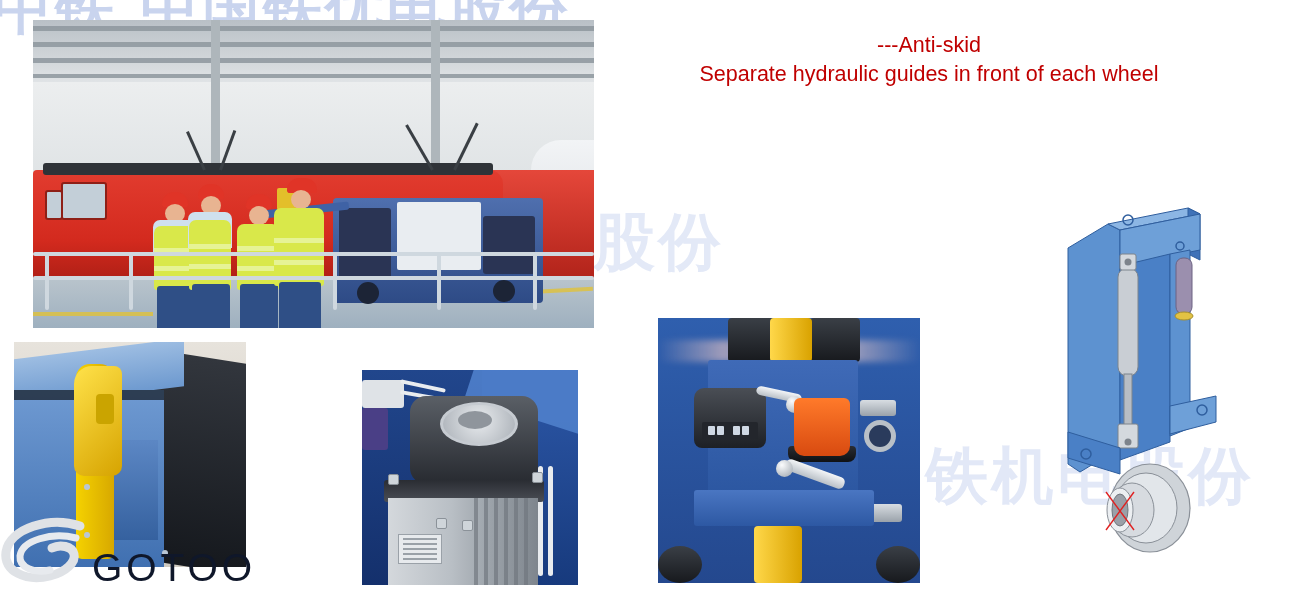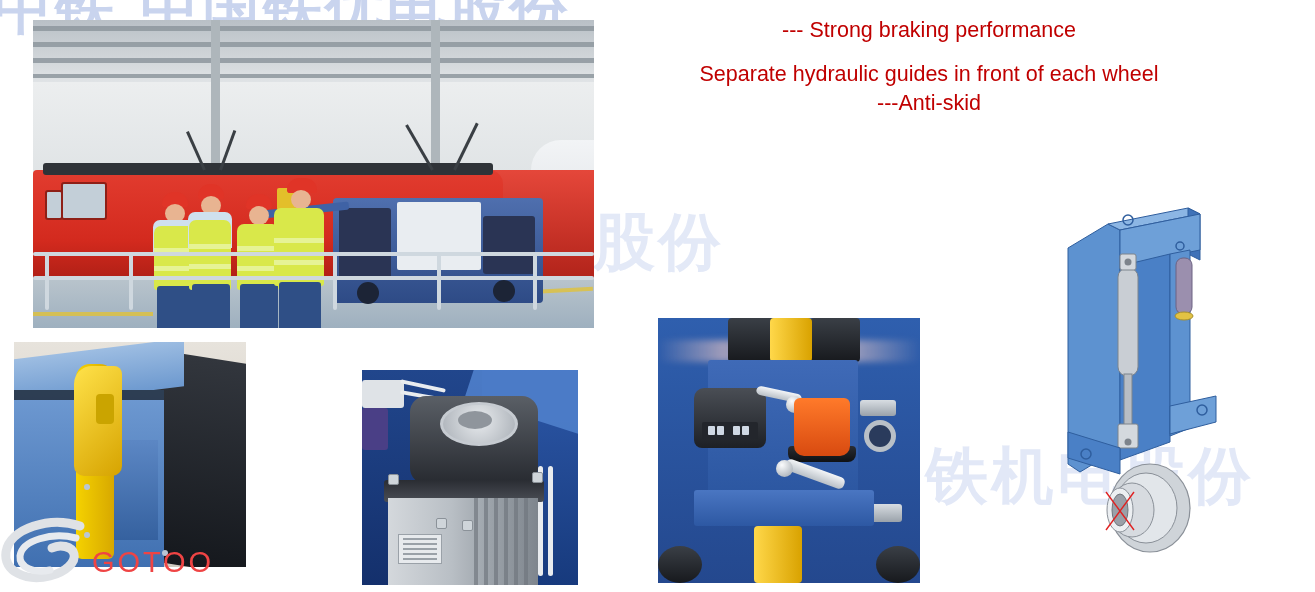--- a/index.html
+++ b/index.html
@@ -137,22 +137,22 @@
   .pn-lever{position:absolute;background:linear-gradient(#f3f5f7,#b9c0c7);border-radius:5px;}
   .pn-knob{position:absolute;width:17px;height:17px;background:radial-gradient(circle at 35% 30%,#fbfcfd,#9ba3ab);border-radius:50%;}
   .pn-bracket{position:absolute;background:linear-gradient(#d8dde2,#9aa2aa);border-radius:3px;}
   .pn-ring{position:absolute;width:22px;height:22px;border:5px solid #b9c0c7;border-radius:50%;background:#2a3b5c;}
 
   
   #cad{position:absolute;left:1050px;top:196px;width:200px;height:366px;}
 
   
   #logo{position:absolute;left:-4px;top:508px;width:196px;height:78px;pointer-events:none;}
-  #logo .gt-text{position:absolute;left:96px;top:38px;font-size:29px;letter-spacing:.10em;
-     color:#ef4444;font-family:"Liberation Sans",sans-serif;font-weight:400;}
+  #logo .gt-text{position:absolute;left:96px;top:38px;font-size:39px;letter-spacing:.10em;
+     color:#0f172a;font-family:"Liberation Sans",sans-serif;font-weight:400;}
 </style>
 </head>
 <body>
 
 <div id="slide">
 
   <div class="wm wm-top">中铁 中国铁优电股份</div>
   <div class="wm wm-mid">中铁机电股份</div>
   <div class="wm wm-bot">中铁机电股份</div>
 
@@ -350,25 +350,24 @@
     <ellipse cx="96" cy="312" rx="31" ry="35" fill="#e2e6ea" stroke="#8a9098" stroke-width="1"></ellipse>
     <ellipse cx="82" cy="314" rx="22" ry="27" fill="#d7dbe0" stroke="#8a9098" stroke-width="1"></ellipse>
     <ellipse cx="70" cy="314" rx="13" ry="22" fill="#eceff2" stroke="#8a9098" stroke-width="1"></ellipse>
     <ellipse cx="70" cy="314" rx="8" ry="16" fill="#9aa0a8" stroke="#70767d" stroke-width="1"></ellipse>
     <line x1="56" y1="296" x2="84" y2="334" stroke="#e02020" stroke-width="1.4"></line>
     <line x1="56" y1="334" x2="84" y2="296" stroke="#e02020" stroke-width="1.4"></line>
   </svg>
 
   <div class="caption">
     <div>
-      <span class="l">--- Strong braking performance</span>
     </div>
     <div class="cap-p2">
+      <span class="l">---Anti-skid</span>
       <span class="l">Separate hydraulic guides in front of each wheel</span>
-      <span class="l">---Anti-skid</span>
     </div>
   </div>
 
   <div id="logo">
     <svg width="196" height="78" viewBox="0 0 196 78">
       <path d="M84 18 C54 8 14 20 10 44 C7 63 30 74 54 68 C70 64 80 54 78 46 C76 38 64 36 56 40" fill="none" stroke="#dfe2e6" stroke-width="9" stroke-linecap="round"></path>
       <path d="M80 30 C56 24 26 32 24 48 C23 59 38 66 54 62" fill="none" stroke="#e7eaee" stroke-width="7" stroke-linecap="round"></path>
     </svg>
     <div class="gt-text">GOTOO</div>
   </div>

